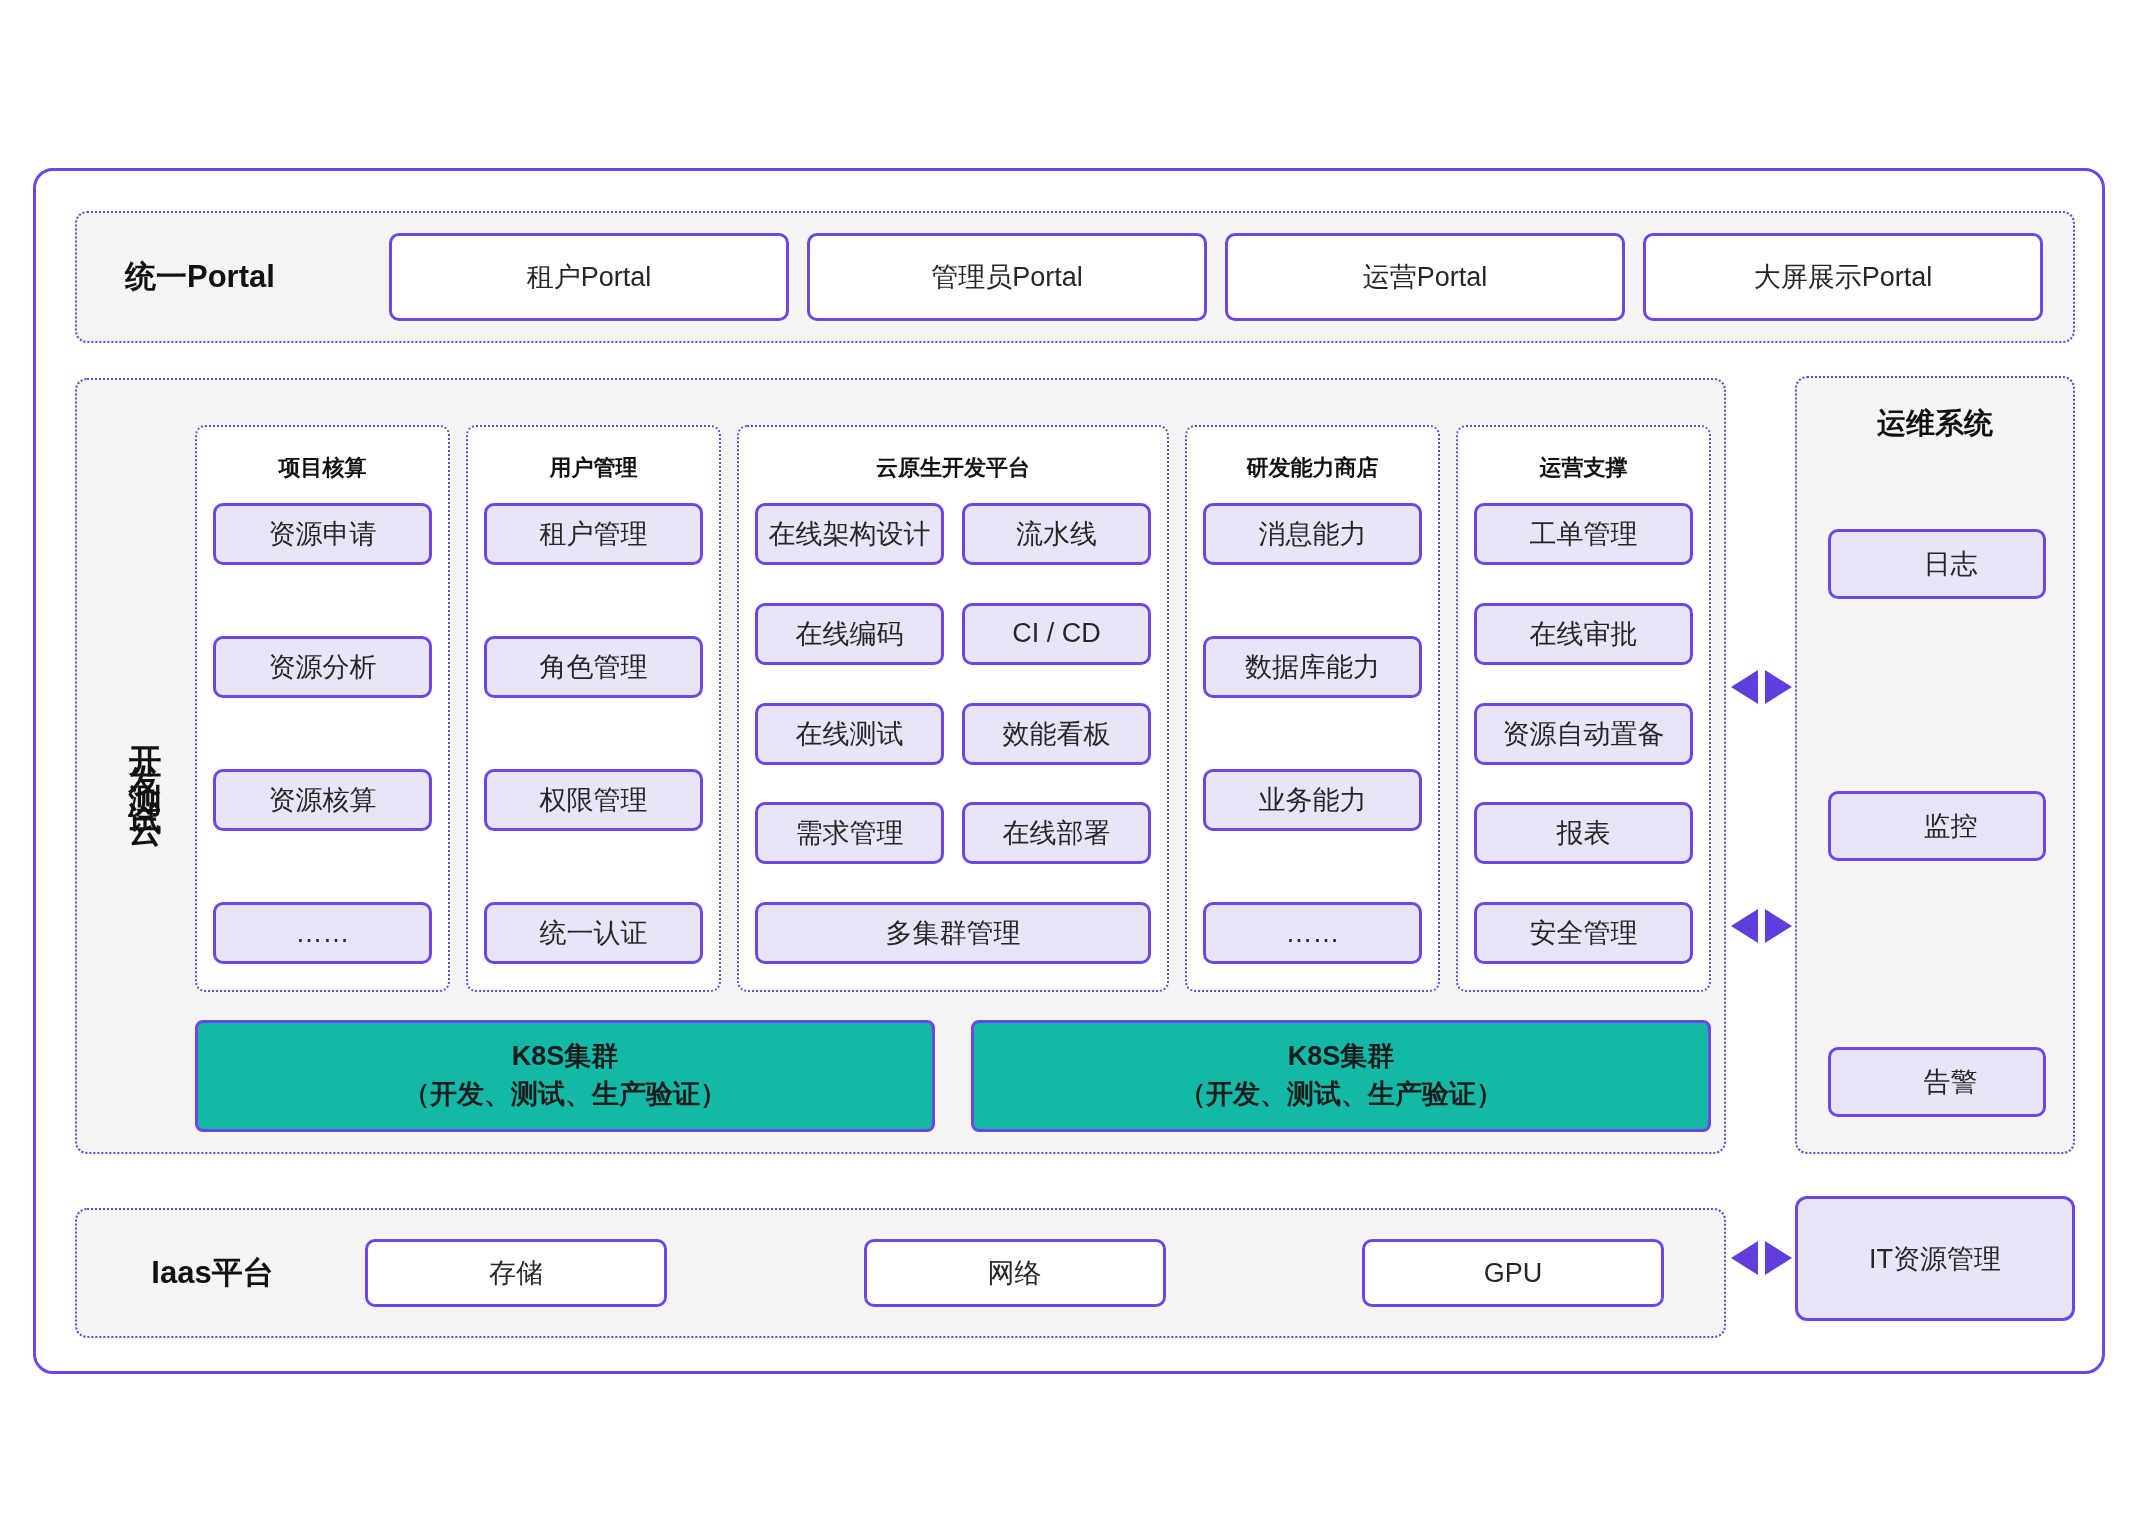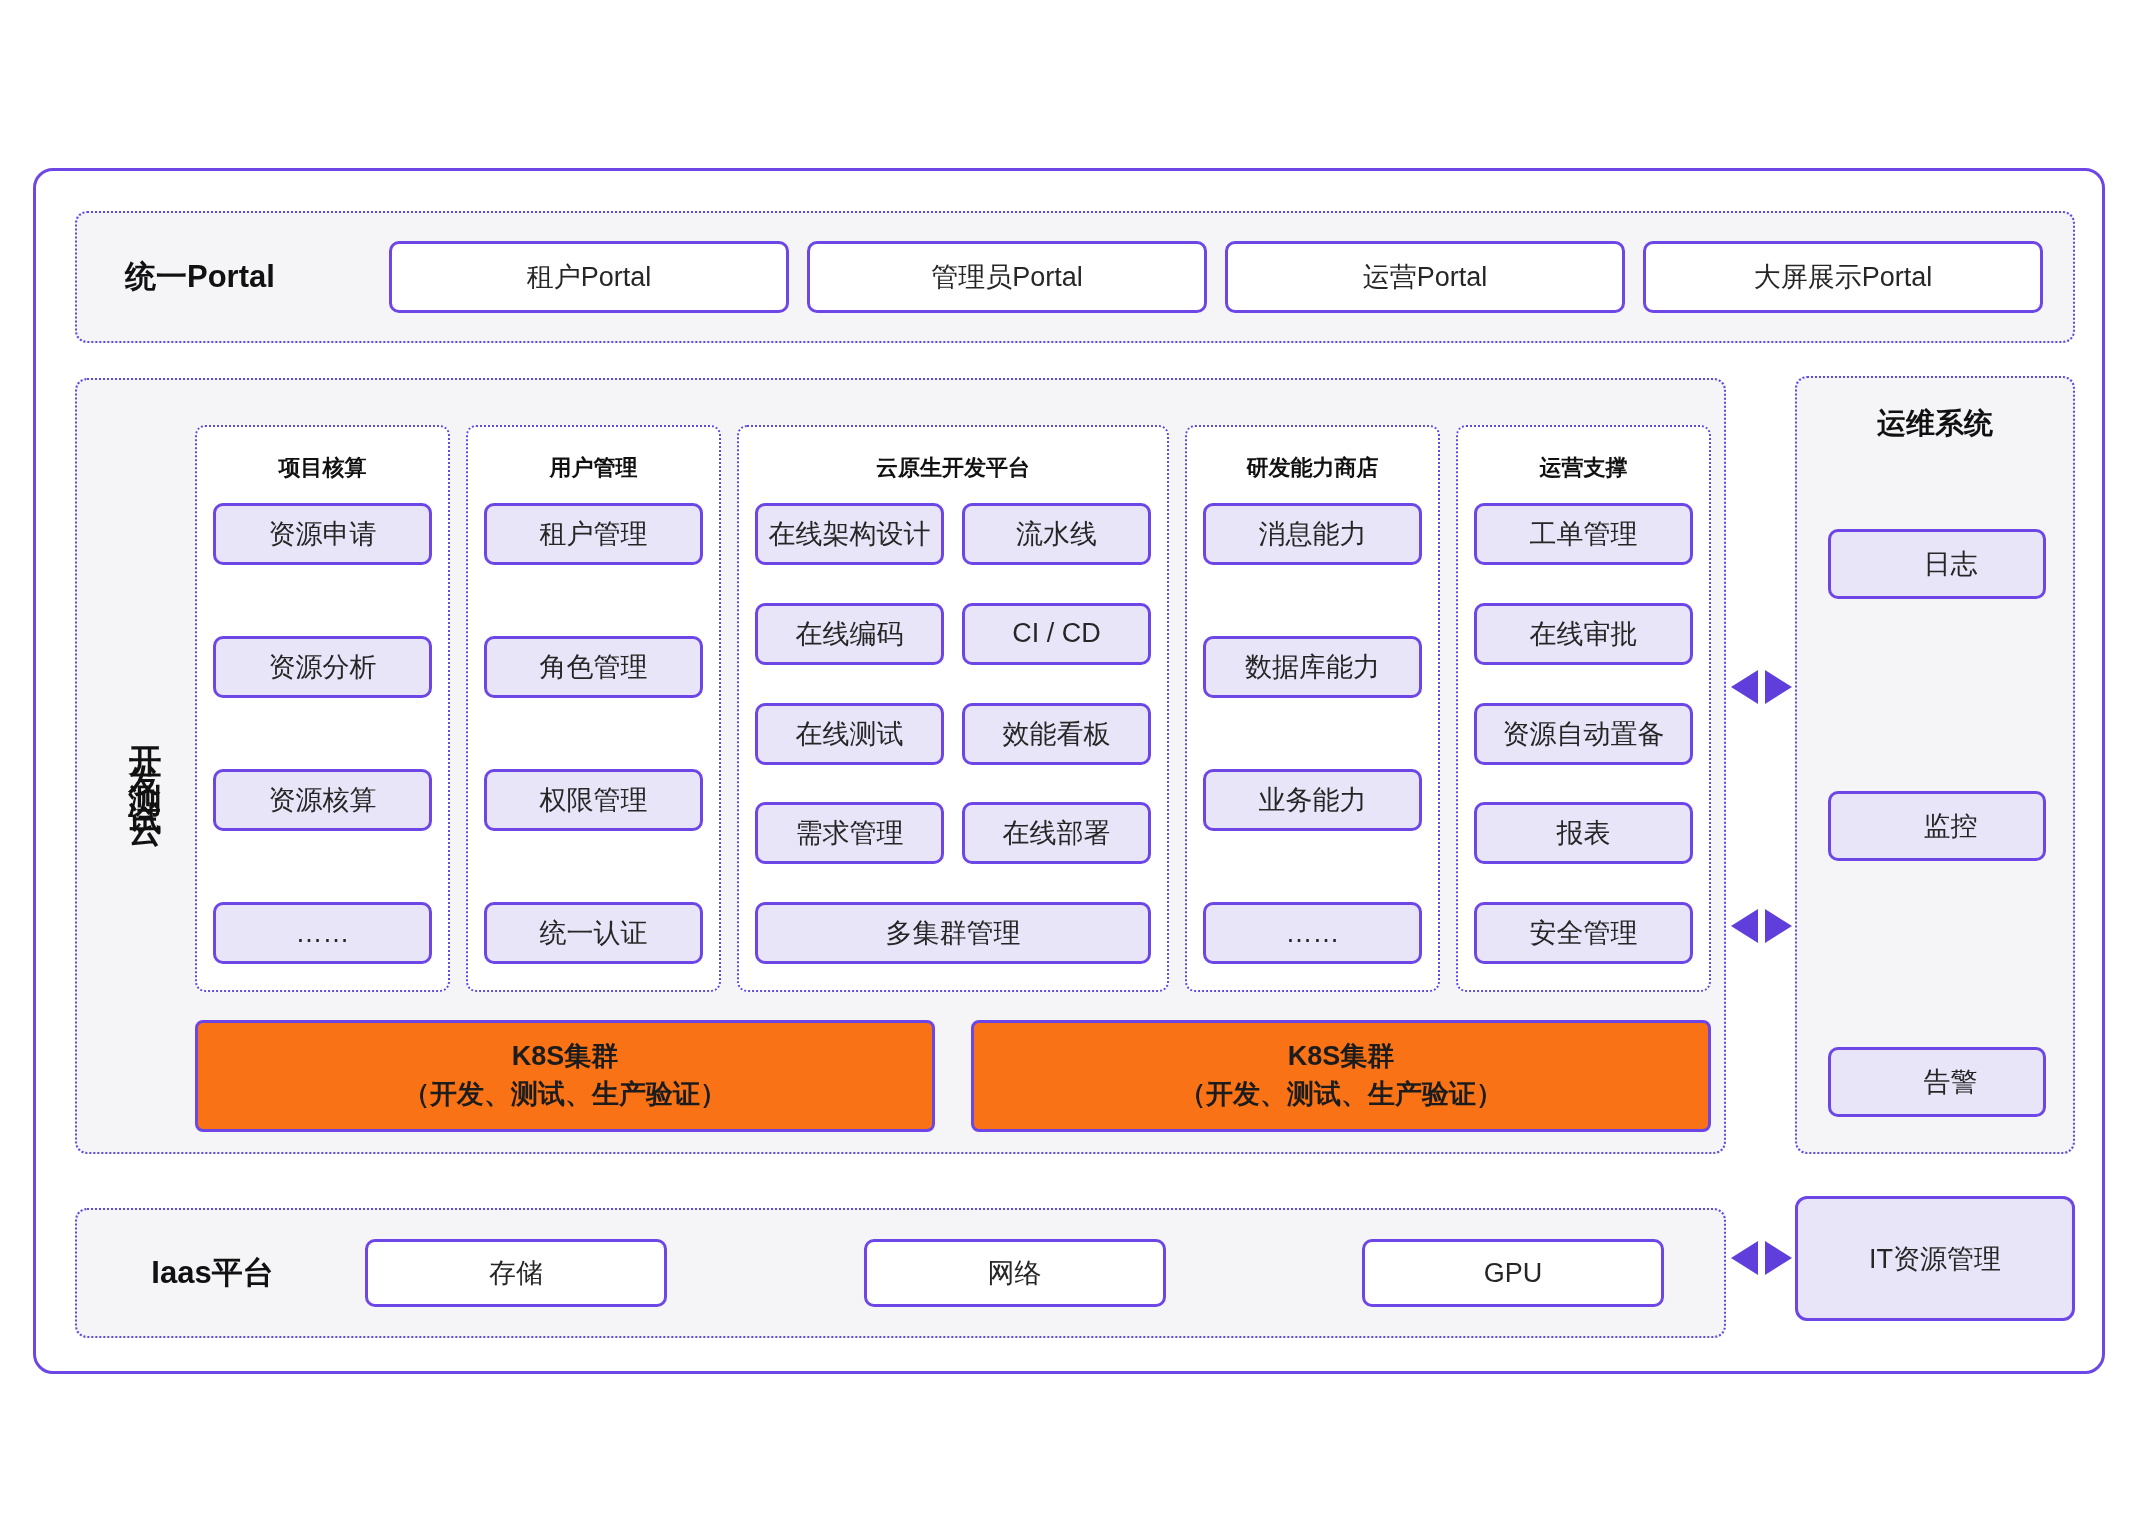--- a/index.html
+++ b/index.html
@@ -36,21 +36,21 @@
     margin-left:48px;width:200px;flex:none;
   }
   .portal-buttons{
     flex:1;display:flex;justify-content:space-between;margin:0 30px 0 40px;
   }
   .btn-white{
     background:#fff;border:3px solid var(--accent);border-radius:10px;
     display:flex;align-items:center;justify-content:center;
     font-size:27px;color:var(--text);
   }
-  .portal-btn{width:400px;height:72px;}
+  .portal-btn{width:400px;height:88px;}
   
   .middle{position:absolute;left:39px;top:207px;width:2000px;height:776px;}
   .devtest{position:absolute;left:0;top:0;width:1651px;height:776px;}
   .devtest-label{
     position:absolute;left:52px;top:50%;transform:translateY(-50%);
     writing-mode:vertical-lr;text-orientation:upright;letter-spacing:18px;
     font-size:33px;font-weight:bold;color:#111;line-height:1;
   }
   .columns{
     position:absolute;left:118px;top:45px;width:1516px;height:567px;
@@ -77,21 +77,21 @@
   }
   .col-items3{
     flex:1;display:grid;grid-template-columns:1fr 1fr;grid-auto-rows:62px;
     column-gap:18px;align-content:space-between;padding:16px 0 6px;
   }
   .span2{grid-column:1 / span 2;}
   .k8s-row{
     position:absolute;left:118px;top:640px;width:1516px;display:flex;gap:36px;
   }
   .k8s-box{
-    flex:1;height:112px;background:#f97316;border:3px solid var(--accent);
+    flex:1;height:112px;background:#14b8a6;border:3px solid var(--accent);
     border-radius:8px;display:flex;flex-direction:column;align-items:center;
     justify-content:center;font-weight:bold;font-size:27px;color:#1c1c1c;
     line-height:1.4;
   }
   
   .ops{position:absolute;left:1720px;top:-2px;width:280px;height:778px;}
   .ops-title{text-align:center;font-size:29px;font-weight:bold;color:#111;margin-top:26px;}
   .ops-btn{position:absolute;left:31px;width:218px;height:70px;padding-left:27px;}
   
   .arrow-pair{

